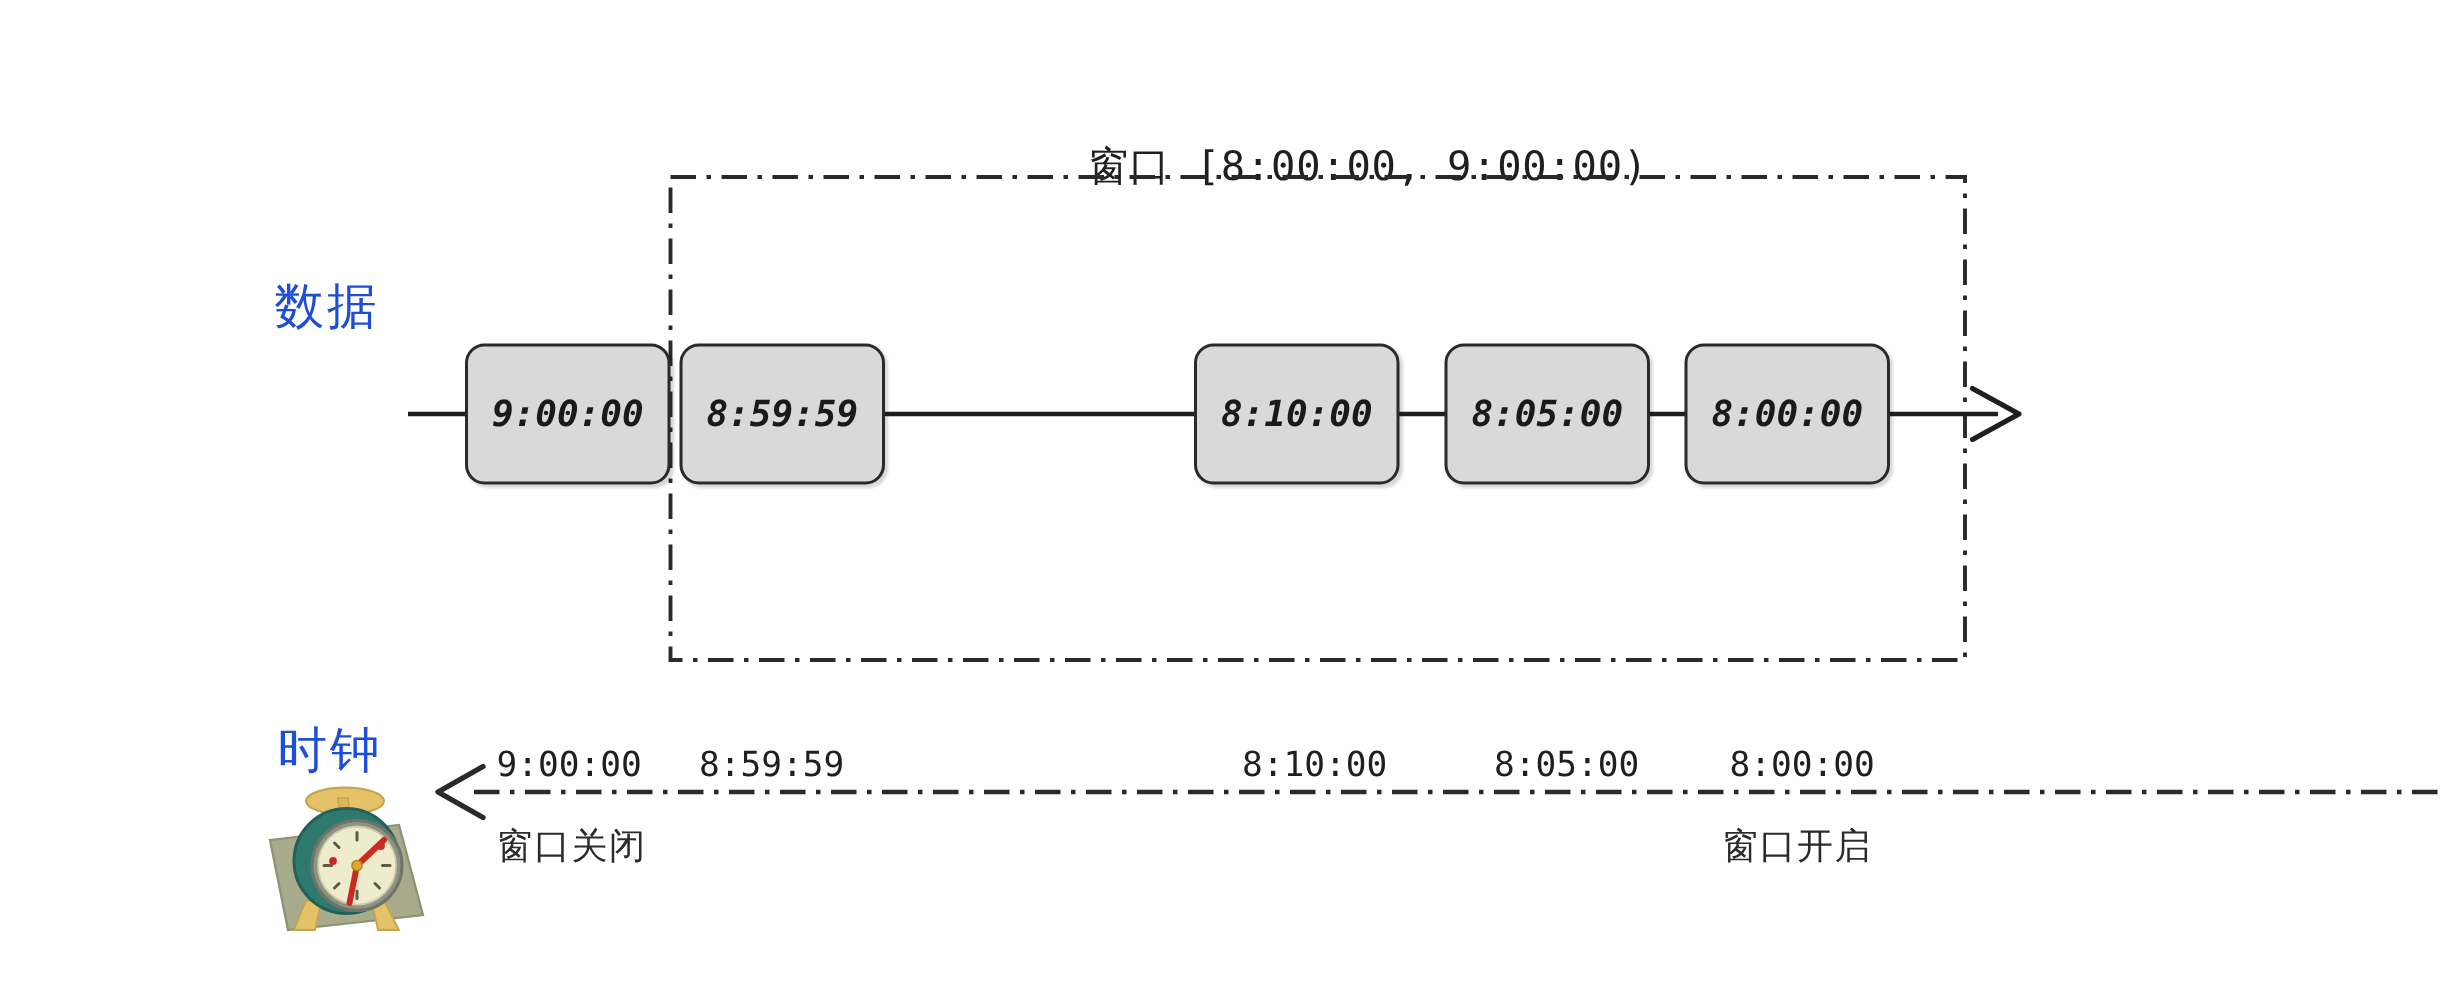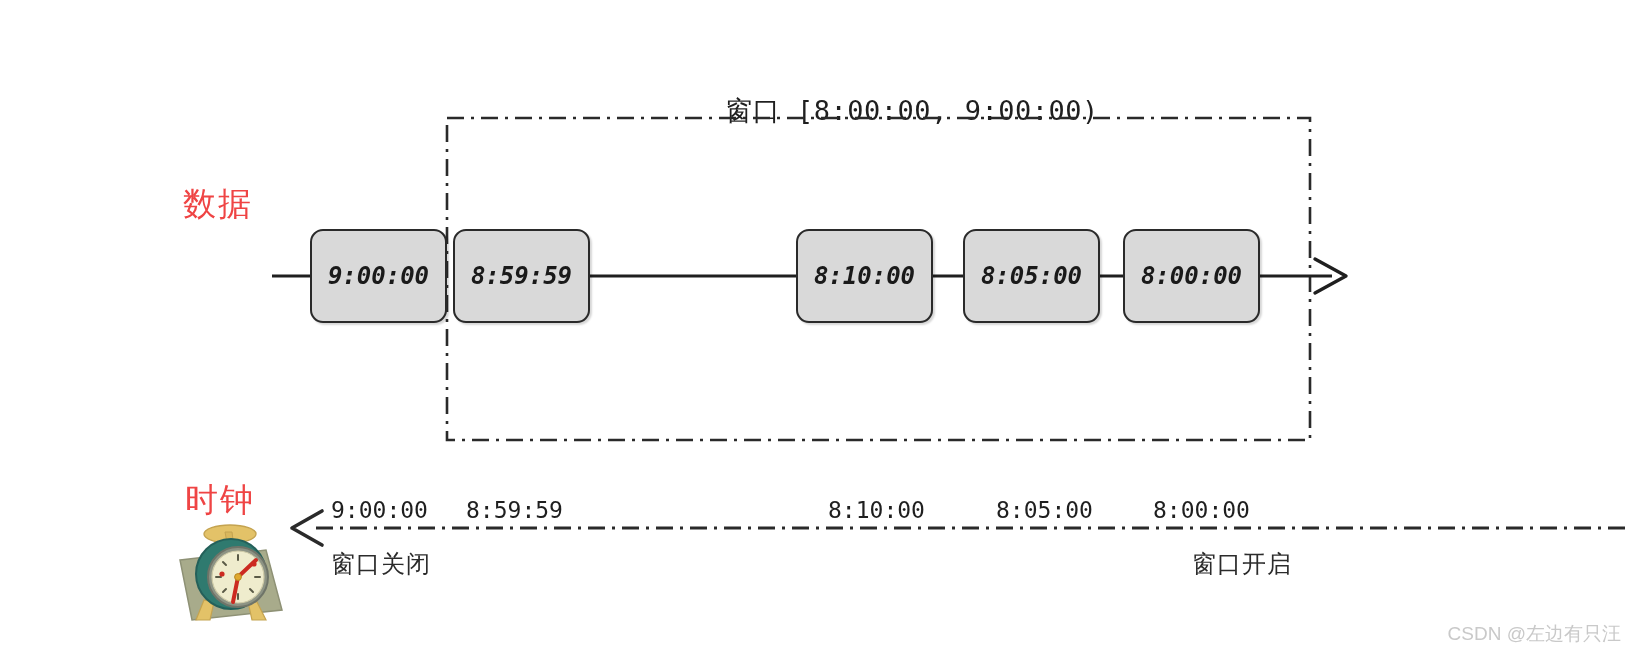--- a/index.html
+++ b/index.html
@@ -39,21 +39,21 @@
     left: -(0px);
     margin-left: -752px;
   }
 
   
   .row-label {
     position: absolute;
     font-family: "Liberation Sans", "DejaVu Sans", sans-serif;
     font-size: 33px;
     font-weight: 400;
-    color: #ef4444;
+    color: #1d4ed8;
     letter-spacing: 2px;
     white-space: nowrap;
   }
   #label-data  { left: 183px; top: 182px; }
   #label-clock { left: 185px; top: 442px; margin-top: 36px; }
 
   
   #data-axis {
     position: absolute;
     left: 0;
@@ -171,21 +171,21 @@
   <div id="clock-ticks">
       <div class="clock-time" style="left: 331px; top: 497px;">9:00:00</div>
       <div class="clock-time" style="left: 466px; top: 497px;">8:59:59</div>
       <div class="clock-time" style="left: 828px; top: 497px;">8:10:00</div>
       <div class="clock-time" style="left: 996px; top: 497px;">8:05:00</div>
       <div class="clock-time" style="left: 1153px; top: 497px;">8:00:00</div>
     </div>
 
   <div id="clock-notes">
       <div class="clock-note" style="left: 331px; top: 548px;">窗口关闭</div>
-      <div class="clock-note" style="left: 1148px; top: 548px; margin-left: 44px;">窗口开启</div>
+      <div class="clock-note" style="left: 1148px; top: 548px;">窗口开启</div>
     </div>
 
   <svg id="alarm-clock-icon" viewBox="0 0 122 125">
 
     <path d="M10 58 L96 48 L112 108 L22 118 Z" fill="#a8ab8b" stroke="#8e9175" stroke-width="1.5"></path>
 
     <ellipse cx="60" cy="32" rx="26" ry="9" fill="#e3c268" stroke="#c4a350" stroke-width="1.4"></ellipse>
     <path d="M55 30 L58 46 L64 46 L62 30 Z" fill="#d9b75d" stroke="#c4a350" stroke-width="1"></path>
 
     <path d="M34 98 L26 118 L40 118 L44 100 Z" fill="#e3c268" stroke="#c4a350" stroke-width="1.2"></path>
@@ -209,15 +209,14 @@
     </g>
 
     <circle cx="84" cy="62" r="2.6" fill="#cc2a21"></circle>
     <circle cx="52" cy="72" r="2.6" fill="#cc2a21"></circle>
 
     <line x1="68" y1="75" x2="86" y2="58" stroke="#cc2a21" stroke-width="4" stroke-linecap="round"></line>
     <line x1="68" y1="75" x2="63" y2="100" stroke="#cc2a21" stroke-width="4" stroke-linecap="round"></line>
     <circle cx="68" cy="75" r="3.4" fill="#e0a82e" stroke="#b5861f" stroke-width="1"></circle>
   </svg>
 
-  <div id="watermark">CSDN @左边有只汪</div>
 
 </div>
 
 </body></html>

